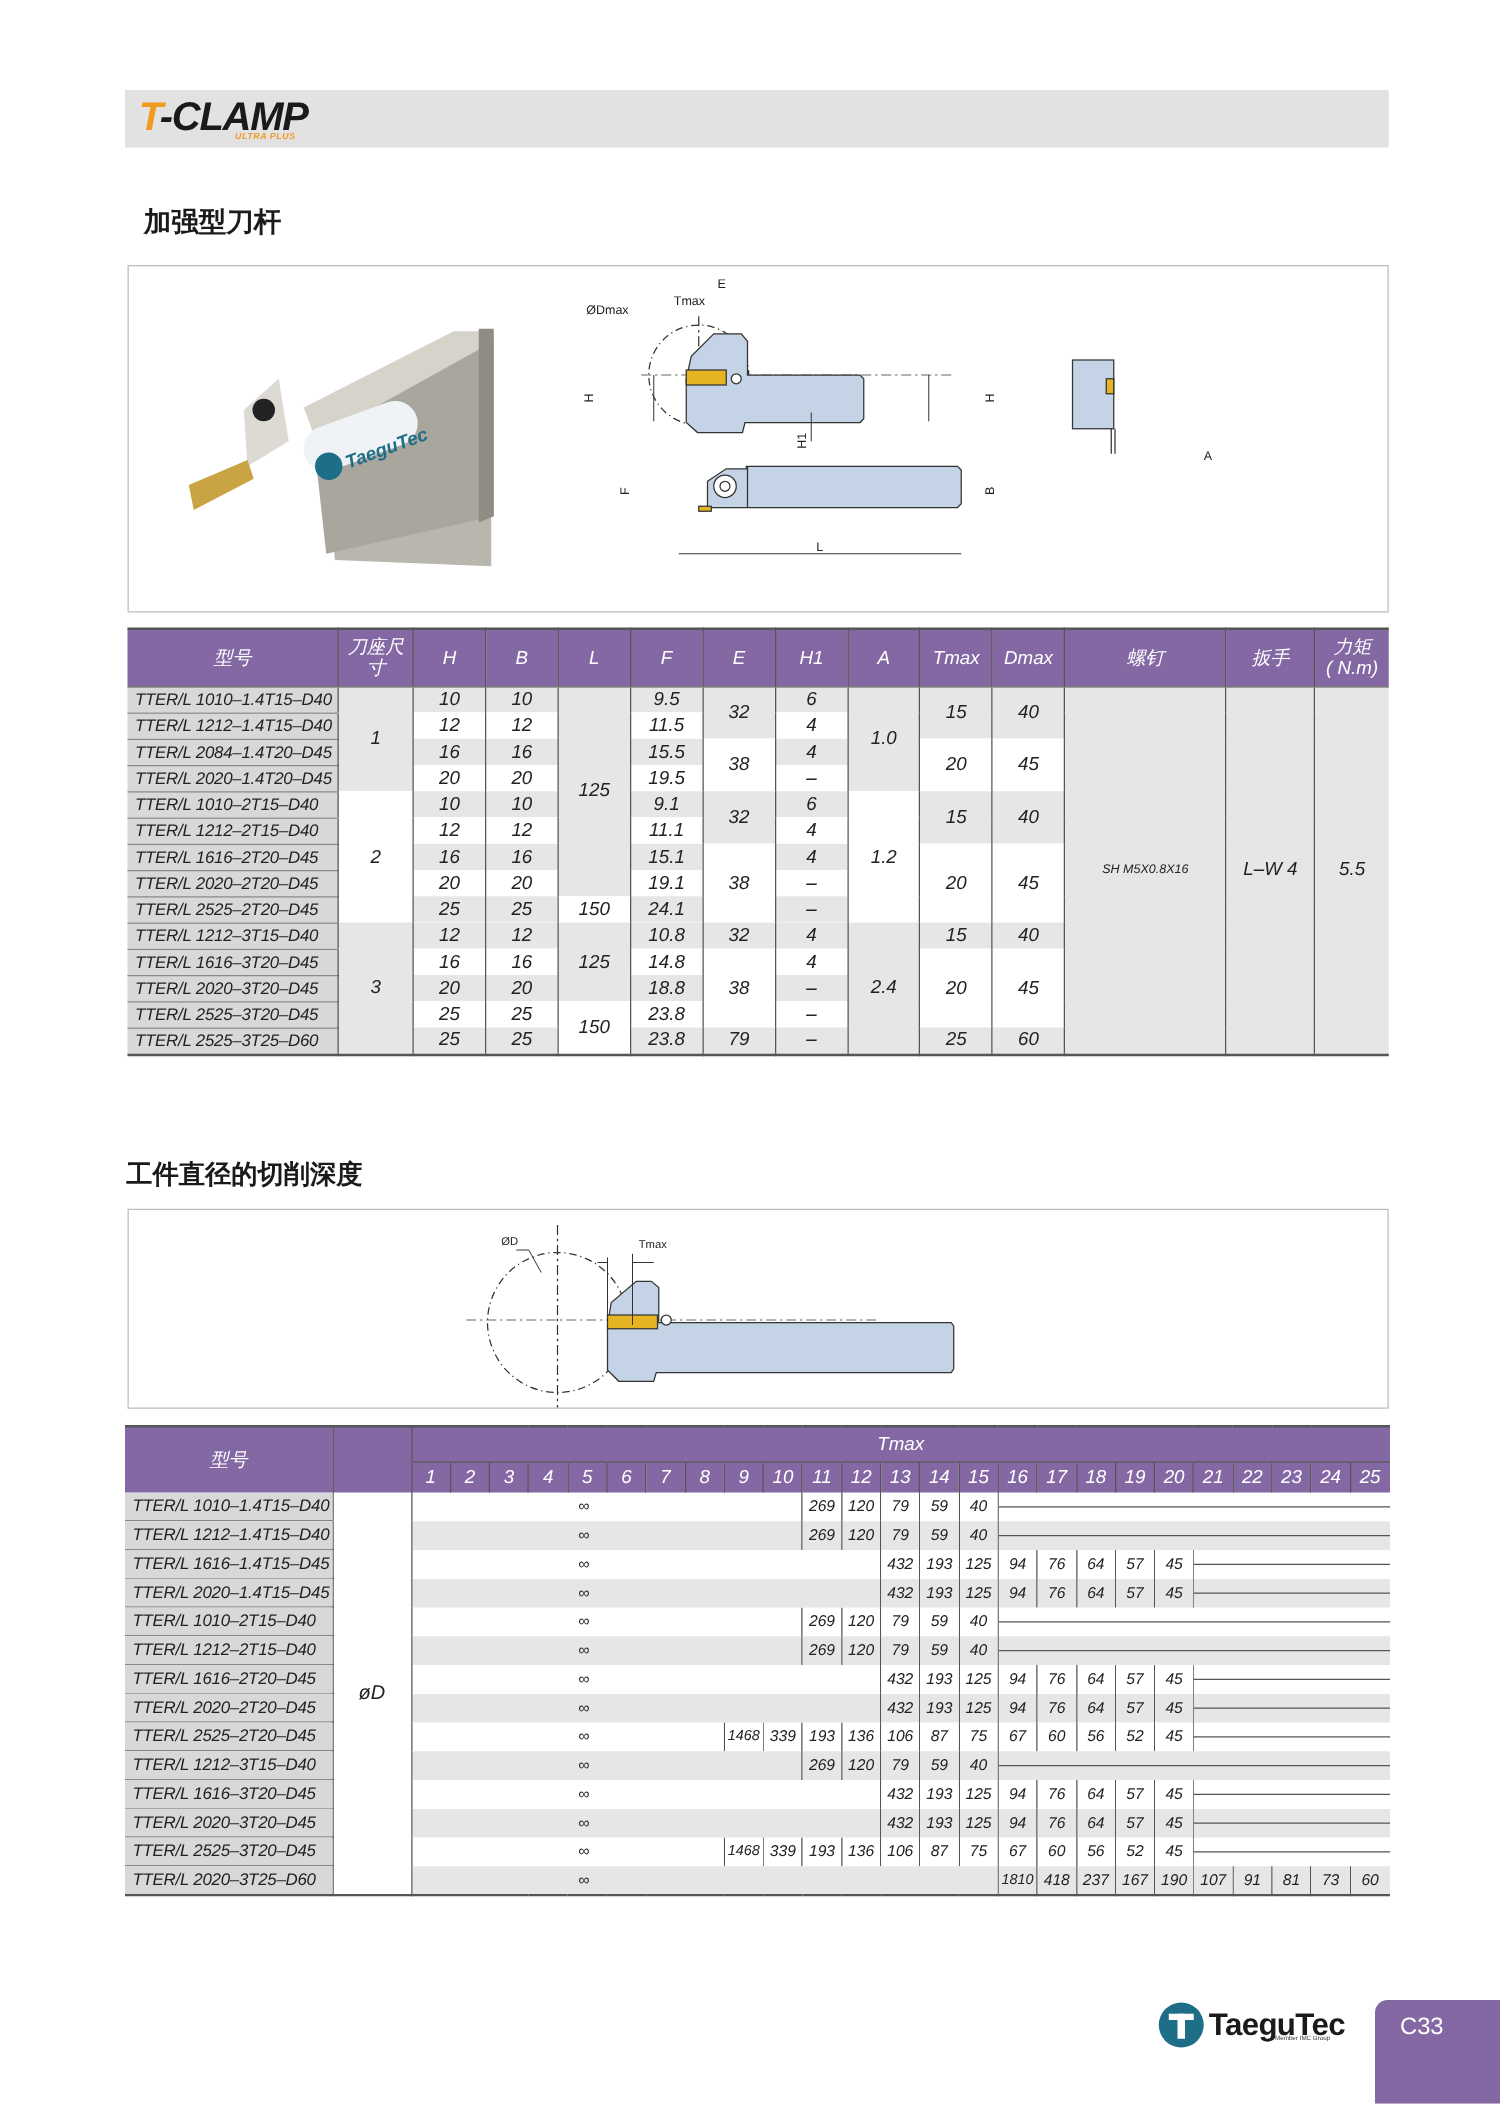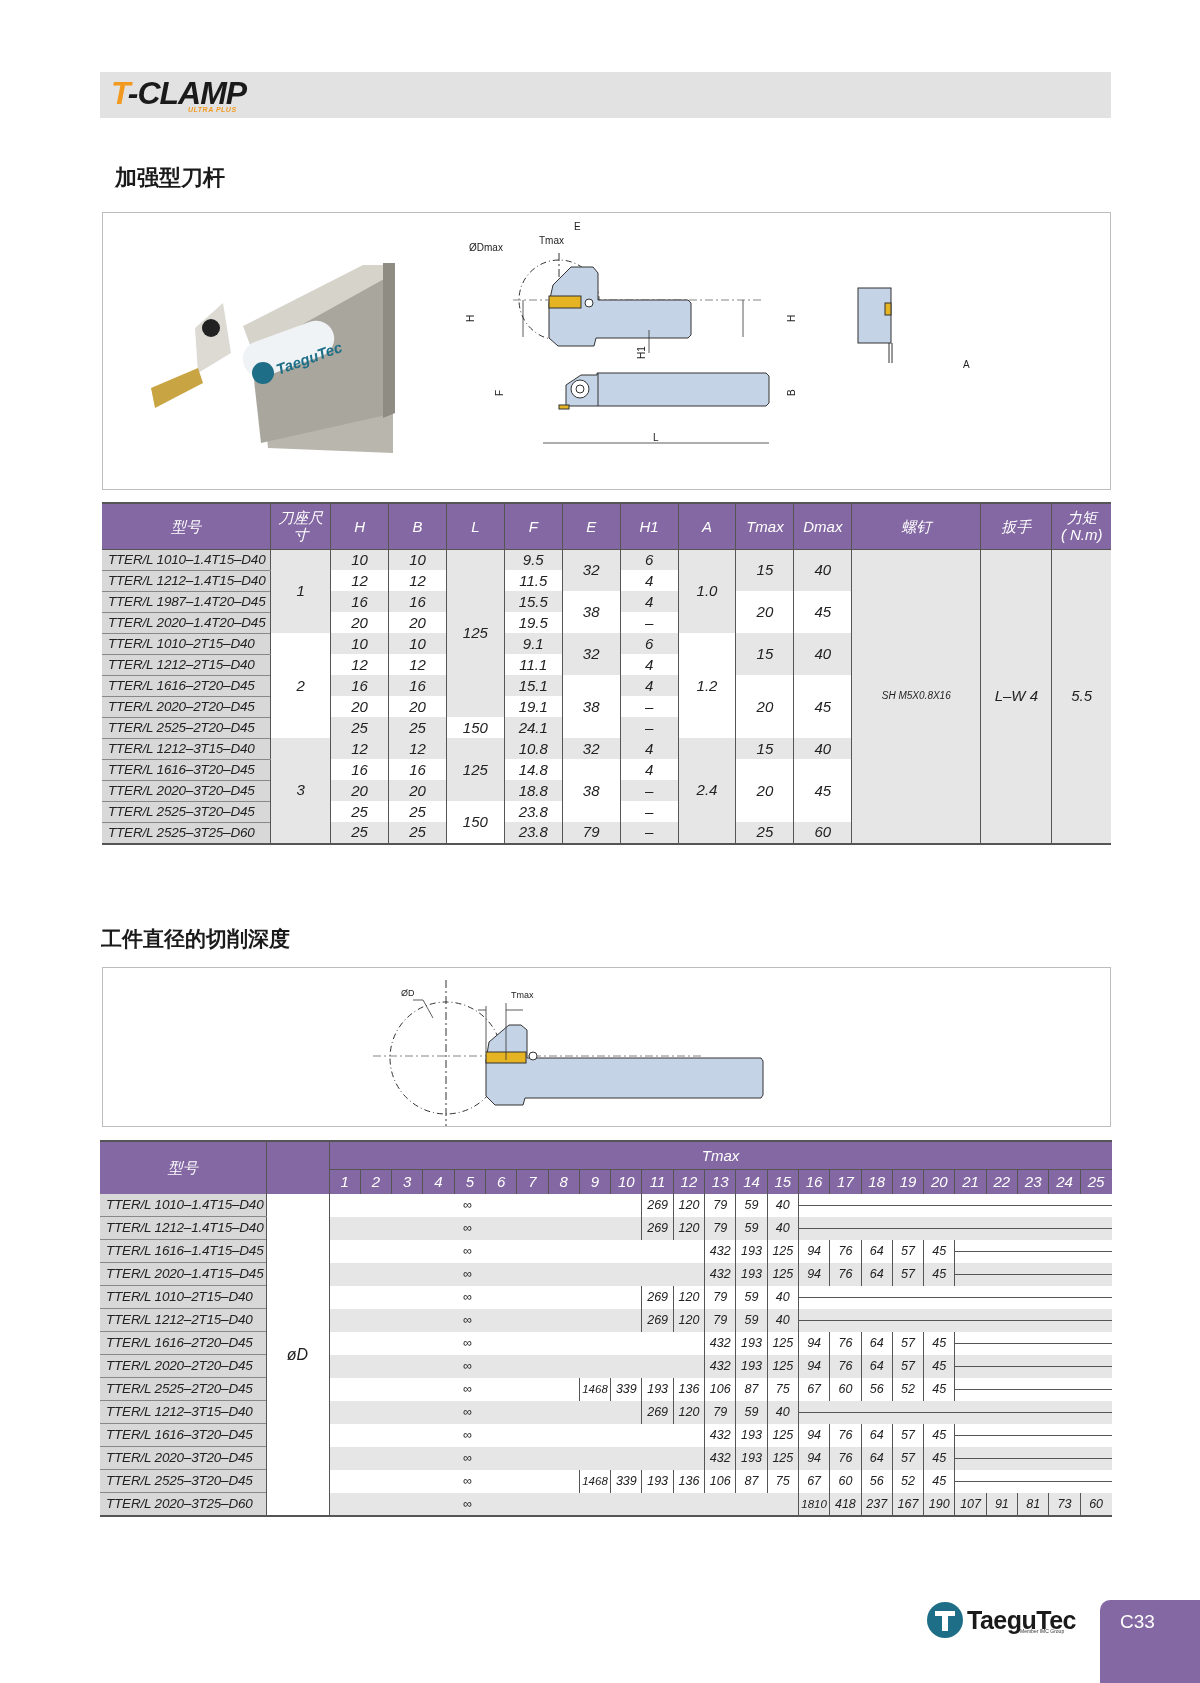--- a/index.html
+++ b/index.html
@@ -189,21 +189,21 @@
 
       <tr>
         <td class="model">TTER/L 1212–1.4T15–D40</td>
         <td class="white">12</td>
         <td class="white">12</td>
         <td class="white">11.5</td>
         <td class="white">4</td>
       </tr>
 
       <tr>
-        <td class="model">TTER/L 1987–1.4T20–D45</td>
+        <td class="model">TTER/L 2084–1.4T20–D45</td>
         <td class="grey">16</td>
         <td class="grey">16</td>
         <td class="grey">15.5</td>
         <td rowspan="2" class="white">38</td>
         <td class="grey">4</td>
         <td rowspan="2" class="white">20</td>
         <td rowspan="2" class="white">45</td>
       </tr>
 
       <tr>

